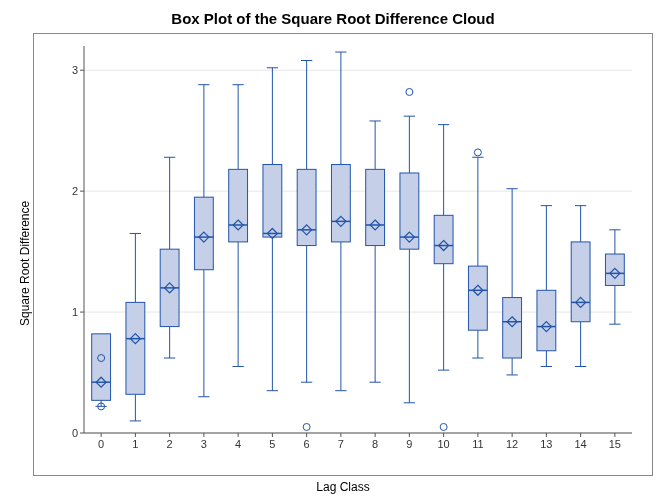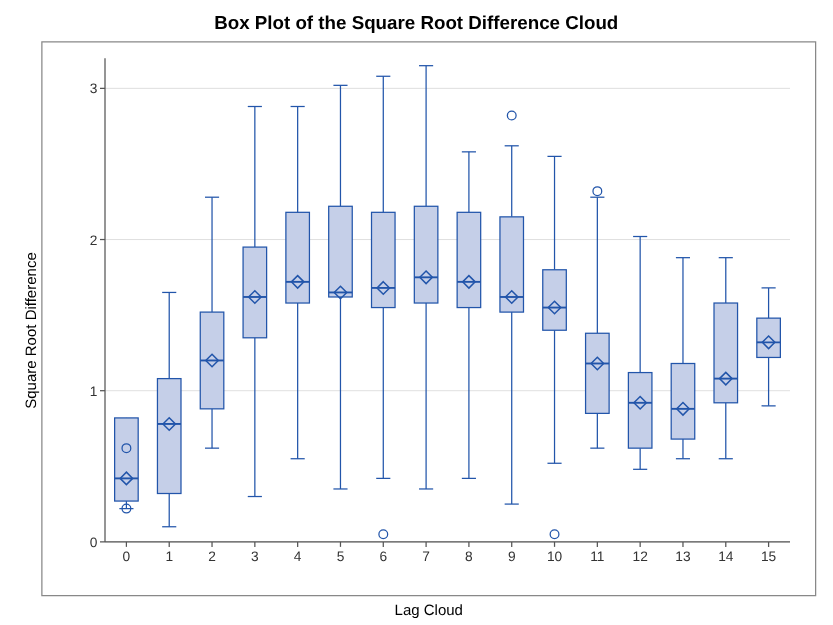--- a/index.html
+++ b/index.html
@@ -234,16 +234,16 @@
             <polygon points="546.625,261.3875 551.625,266.3875 546.625,271.3875 541.625,266.3875" fill="none" stroke="#2255aa" stroke-width="1.2"></polygon>
             <line x1="580.875" y1="193.82500000000005" x2="580.875" y2="218.01250000000002" stroke="#2255aa" stroke-width="1"></line>
             <line x1="575.22375" y1="193.82500000000005" x2="586.52625" y2="193.82500000000005" stroke="#2255aa" stroke-width="1"></line>
             <line x1="580.875" y1="249.45625" x2="580.875" y2="288.15625" stroke="#2255aa" stroke-width="1"></line>
             <line x1="575.22375" y1="288.15625" x2="586.52625" y2="288.15625" stroke="#2255aa" stroke-width="1"></line>
             <rect x="571.45625" y="218.01250000000002" width="18.837500000000002" height="31.443749999999994" fill="#c5cfe8" stroke="#2255aa" stroke-width="1"></rect>
             <line x1="571.45625" y1="237.3625" x2="590.2937499999999" y2="237.3625" stroke="#2255aa" stroke-width="1.5"></line>
             <polygon points="580.875,232.3625 585.875,237.3625 580.875,242.3625 575.875,237.3625" fill="none" stroke="#2255aa" stroke-width="1.2"></polygon>
           </svg>
       </div>
-      <div class="x-axis-label">Lag Cloud</div>
+      <div class="x-axis-label">Lag Class</div>
     </div>
   </div>
 </div>
 
 </body></html>

